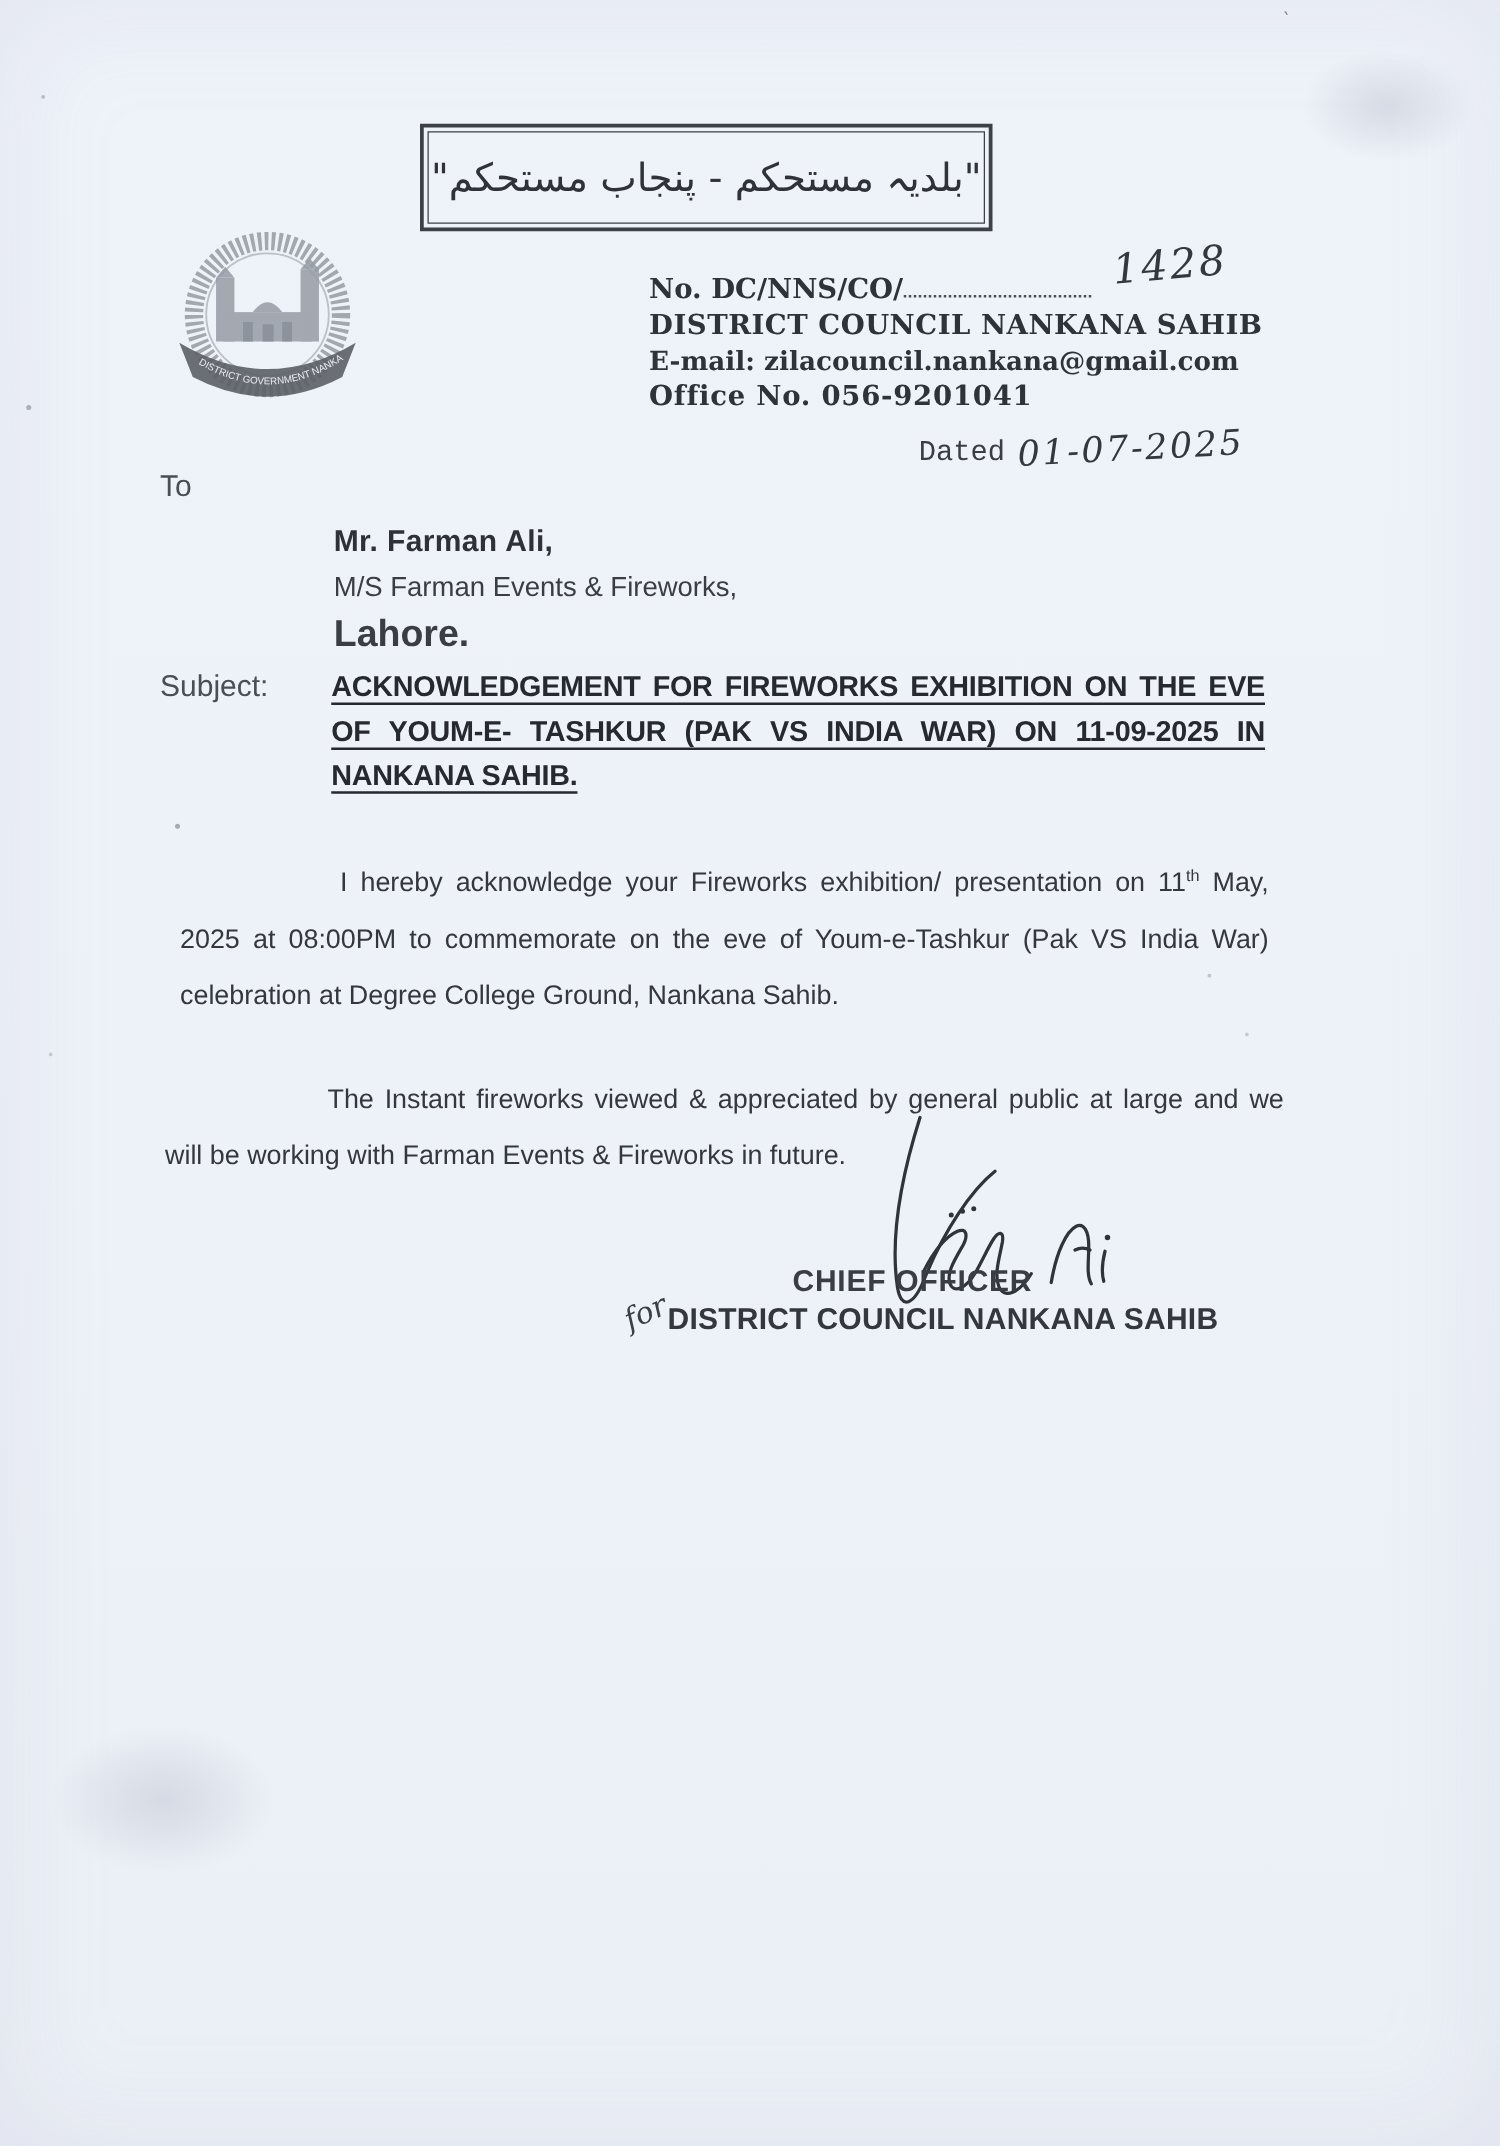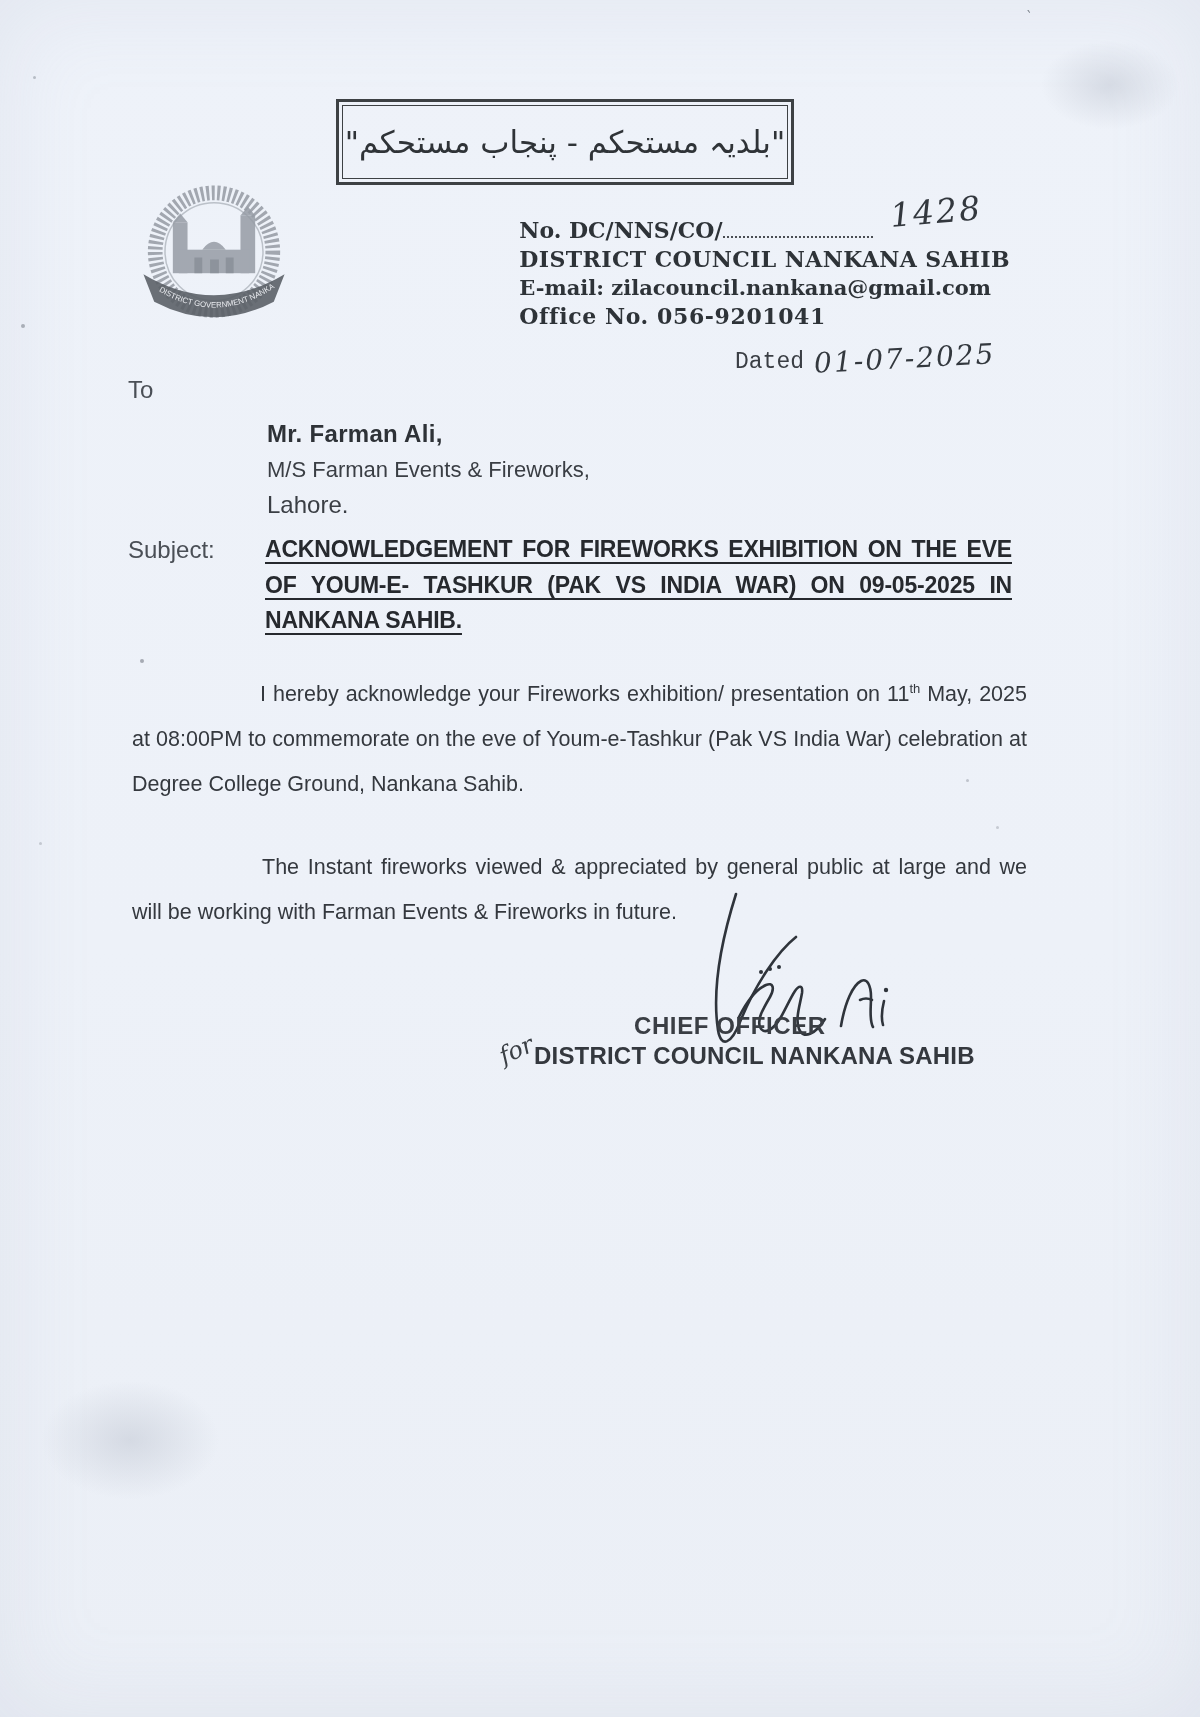--- a/index.html
+++ b/index.html
@@ -44,32 +44,32 @@
   .dated-label{font-family:Liberation Mono, monospace;font-size:23px;color:#3a3e44;}
   .dated-value{
     font-family:"DejaVu Serif",serif;font-style:italic;font-size:28px;color:#33383e;
     display:inline-block;transform:rotate(-3deg);margin-left:6px;letter-spacing:2px;
   }
   
   .to-label{position:absolute;left:128px;top:376px;font-size:24px;color:#4a4f56;}
   .recipient{position:absolute;left:267px;top:420px;}
   .recipient-name{font-size:24px;font-weight:bold;color:#2e3237;letter-spacing:0.3px;}
   .recipient-company{font-size:22px;margin-top:9px;color:#3a3e44;}
-  .recipient-city{font-size:24px;margin-top:8px;color:#3a3e44;}
+  .recipient-city{font-size:30px;margin-top:8px;color:#3a3e44;font-weight:bold;}
   
   .subject-label{position:absolute;left:128px;top:536px;font-size:24px;color:#4a4f56;}
   .subject-text{
     position:absolute;left:265px;top:532px;width:747px;
     font-size:23px;font-weight:bold;line-height:35.5px;color:#26292e;
     text-align:justify;letter-spacing:-0.2px;
     text-decoration:underline;text-decoration-thickness:2px;text-underline-offset:5px;
   }
   
   .body-text{position:absolute;left:132px;top:672px;width:895px;font-size:21.5px;line-height:45px;color:#34383e;text-align:justify;}
-  .para1{margin:0;text-indent:128px;}
+  .para1{margin:12px;text-indent:128px;}
   .para2{margin:38px 0 0 0;text-indent:130px;}
   sup{font-size:13px;line-height:0;}
   
   .sig-svg{position:absolute;left:618px;top:888px;width:290px;height:180px;}
   .sig-title{position:absolute;left:634px;top:1012px;font-size:24px;font-weight:bold;color:#3a3e44;letter-spacing:0.6px;}
   .sig-org{position:absolute;left:534px;top:1042px;font-size:24px;font-weight:bold;color:#34383e;letter-spacing:0.2px;}
   .sig-for{
     position:absolute;left:499px;top:1036px;font-family:"DejaVu Serif",serif;font-style:italic;
     font-size:24px;color:#3a3f45;transform:rotate(-24deg);
   }
@@ -126,21 +126,21 @@
   </div>
 
   <div class="to-label">To</div>
   <div class="recipient">
     <div class="recipient-name">Mr. Farman  Ali,</div>
     <div class="recipient-company">M/S Farman Events &amp; Fireworks,</div>
     <div class="recipient-city">Lahore.</div>
   </div>
 
   <div class="subject-label">Subject:</div>
-  <div class="subject-text">ACKNOWLEDGEMENT FOR FIREWORKS EXHIBITION ON THE EVE OF YOUM-E- TASHKUR (PAK VS INDIA WAR) ON 09-05-2025 IN NANKANA SAHIB.</div>
+  <div class="subject-text">ACKNOWLEDGEMENT FOR FIREWORKS EXHIBITION ON THE EVE OF YOUM-E- TASHKUR (PAK VS INDIA WAR) ON 11-09-2025 IN NANKANA SAHIB.</div>
 
   <div class="body-text">
     <p class="para1"><span>I hereby acknowledge your Fireworks exhibition/ presentation on 11</span><sup>th</sup><span> May, 2025 at 08:00PM to commemorate on the eve of Youm-e-Tashkur (Pak VS India War) celebration at Degree College Ground, Nankana Sahib.</span></p>
     <p class="para2">The Instant fireworks viewed &amp; appreciated by general public at large and we will be working with Farman Events &amp; Fireworks in future.</p>
   </div>
 
   <svg class="sig-svg" viewBox="0 0 290 180">
     <g fill="none" stroke="#2f343b" stroke-width="2.6" stroke-linecap="round" stroke-linejoin="round">
       <path d="M118,6 C106,44 93,96 100,142 C103,160 113,157 122,134 C137,97 159,64 178,49"></path>
       <path d="M121,129 C129,113 139,101 148,97 C155,94 157,100 152,109 C145,121 139,131 142,139 C145,147 155,143 163,129 C169,118 173,109 177,103 C181,97 185,97 184,105 C182,117 177,131 181,141 C185,152 198,146 207,131"></path>

